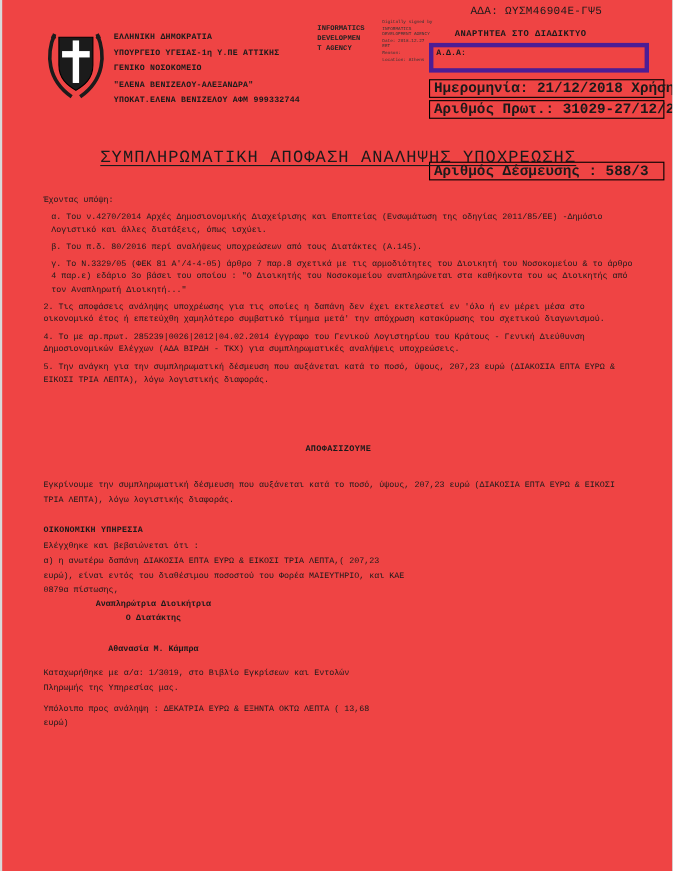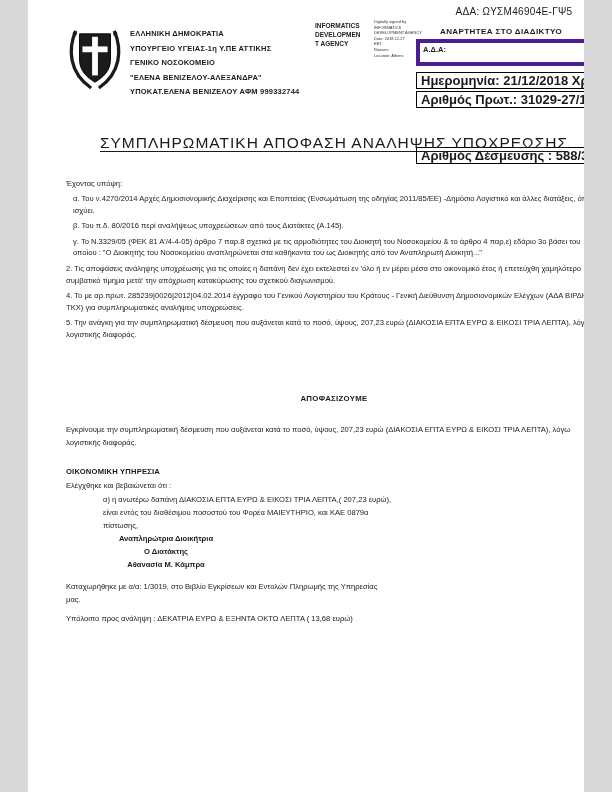--- a/index.html
+++ b/index.html
@@ -1,17 +1,17 @@
 <!DOCTYPE html>
 <html><head>
 <meta charset="utf-8">
 <style>
   html,body{margin:0;padding:0;background:#d9d9d9;}
-  .page{position:relative;width:556px;height:792px;background:#ffffff;margin:0 auto;
-        font-family:Liberation Sans, sans-serif;color:#1a1a1a;overflow:hidden;}
+  .page{position:relative;width:609px;height:792px;background:#ef4444;margin:0 auto;
+        font-family:Liberation Mono, monospace;color:#1a1a1a;overflow:hidden;}
 
   
   .ada-line{position:absolute;top:6px;left:370px;width:232px;text-align:center;
             font-size:10px;letter-spacing:.3px;}
   .emblem{position:absolute;top:26px;left:38px;width:58px;height:66px;}
   .org{position:absolute;top:27px;left:102px;width:195px;font-size:7.5px;font-weight:bold;
        line-height:14.5px;letter-spacing:.2px;}
   .ida{position:absolute;top:21px;left:287px;width:62px;font-size:6.5px;font-weight:bold;
        line-height:9px;white-space:pre-line;color:#222;}
   .sig{position:absolute;top:19px;left:346px;width:64px;font-size:4px;line-height:5.6px;
@@ -36,23 +36,23 @@
   .bodytext{position:absolute;top:178px;left:38px;width:536px;font-size:7.6px;line-height:11.8px;}
   .bodytext .para{margin-bottom:3.5px;}
   .bodytext .indent{padding-left:7px;}
   .decide-heading{text-align:center;font-weight:bold;font-size:7.8px;margin-top:52px;letter-spacing:.3px;}
   .decide-text{margin-top:20px;line-height:12.5px;}
 
   
   .cols{display:flex;margin-top:16px;flex-direction:column;}
   .col-left{width:330px;line-height:13px;}
   .col-left .heading{font-weight:bold;margin-bottom:1px;letter-spacing:.2px;}
-  .col-left .item{margin-top:1px;margin-left:37px;}
+  .col-left .item{margin-top:1px;}
   .col-right{width:200px;text-align:center;font-weight:bold;line-height:13px;}
-  .col-right .name{}
+  .col-right .name{margin-top:15px;}
 
   
   .closing{margin-top:9px;width:312px;line-height:13px;}
   .closing .para{margin-bottom:6px;}
   .footer-heading{font-weight:bold;margin-top:8px;margin-left:100px;font-size:7.8px;letter-spacing:.3px;}
 </style>
 </head>
 <body>
 
 <div class="page">

